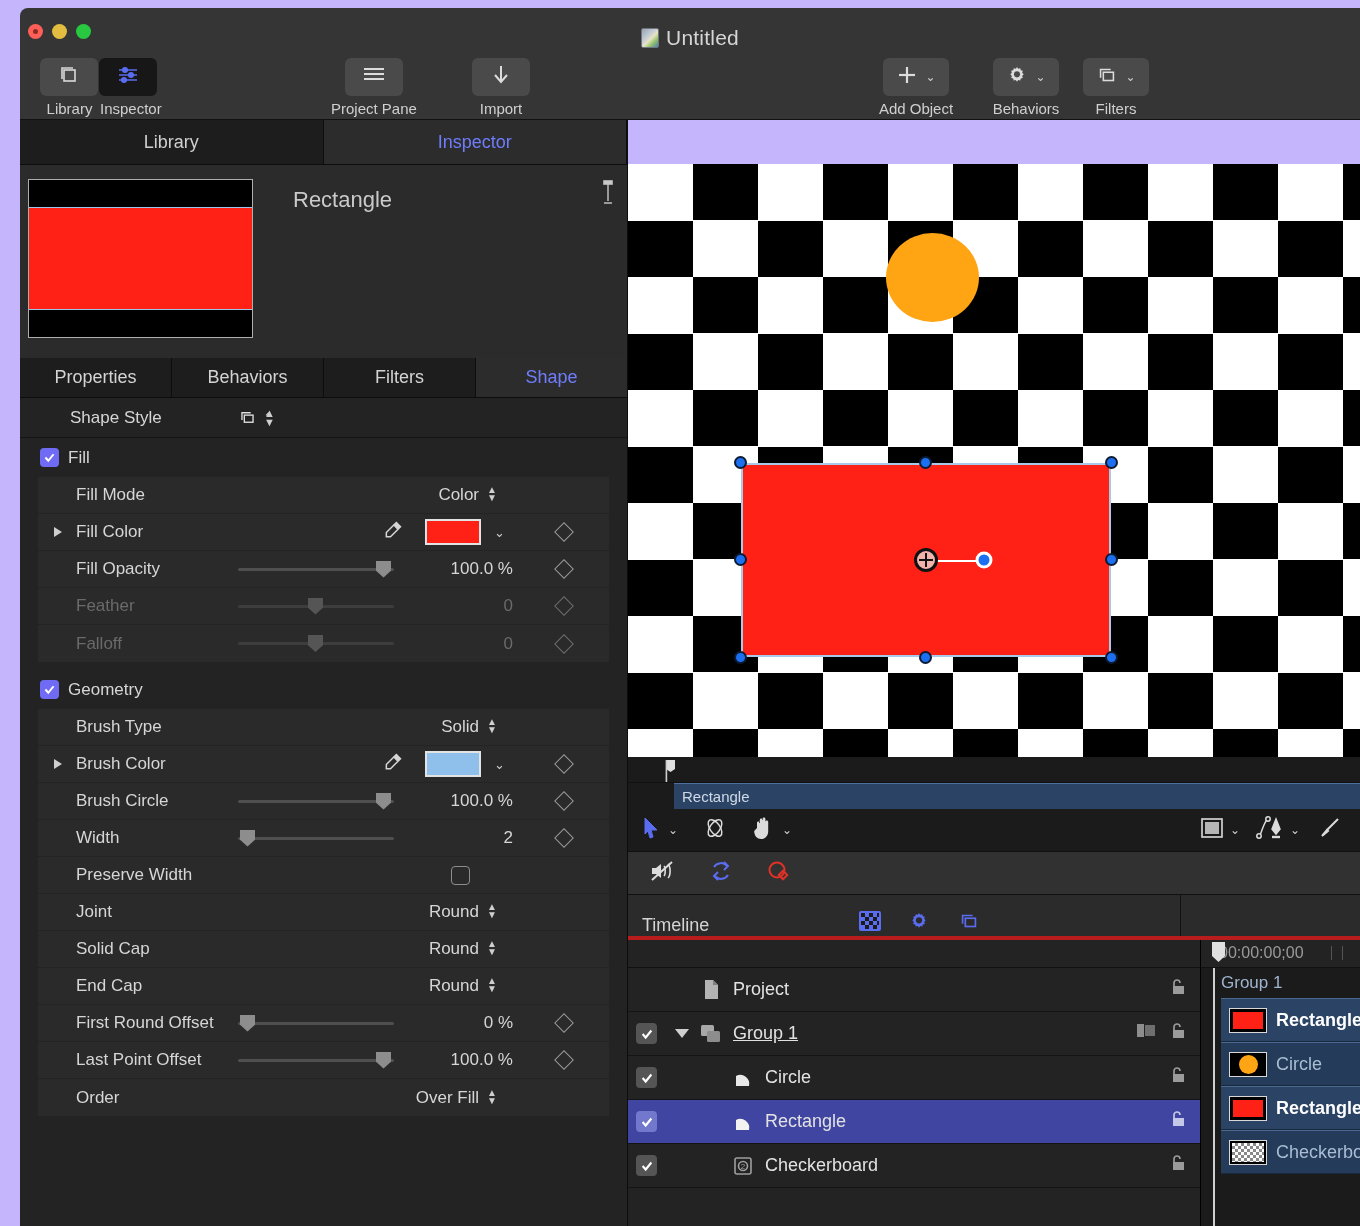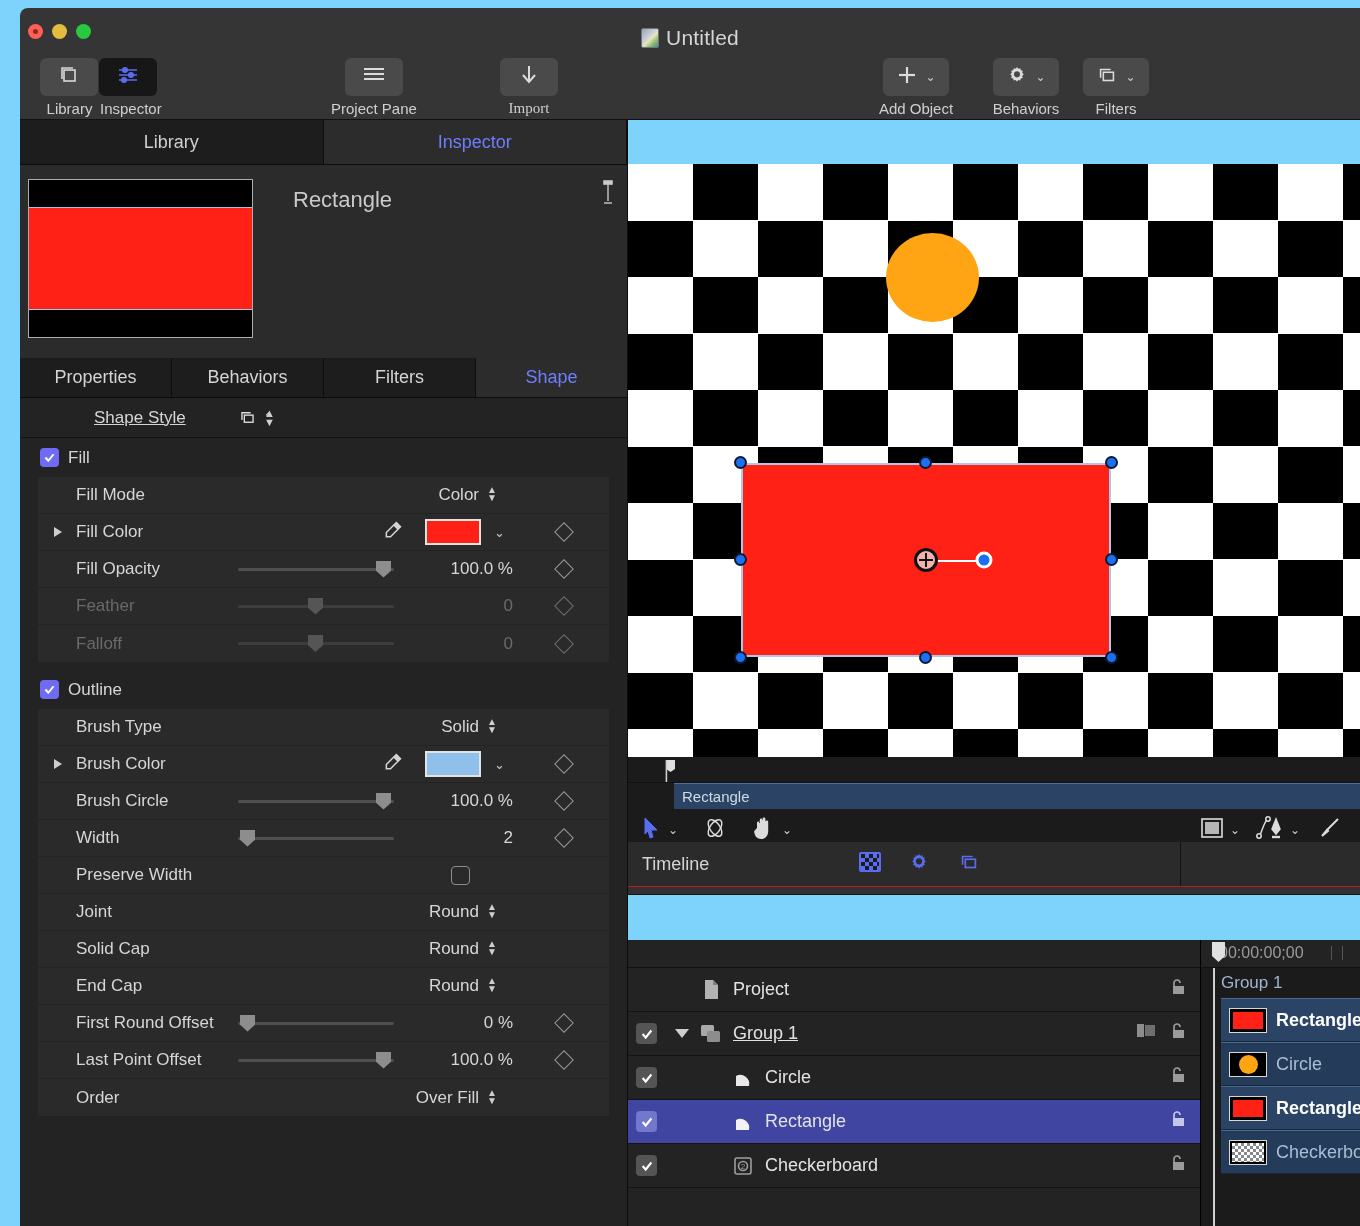--- a/index.html
+++ b/index.html
@@ -3,21 +3,21 @@
 <meta charset="utf-8">
 <style>
   * { box-sizing: border-box; margin: 0; padding: 0; }
   html, body {
     width: 1360px; height: 1226px;
     background: #1e1e1e;
     font-family: "Liberation Sans", sans-serif;
     overflow: hidden;
     color: #d8d8d8;
   }
-  #app { position: relative; width: 1360px; height: 1226px; background: #7dd3fc; padding-left: 30px; }
+  #app { position: relative; width: 1360px; height: 1226px; background: #c4b5fd; padding-left: 30px; }
 
   
   .toolbar {
     position: absolute; left: 20px; top: 8px; width: 1340px; height: 112px;
     background: #353535;
     border-top-left-radius: 8px;
     border-bottom: 1px solid #111;
   }
   .traffic { position: absolute; left: 8px; top: 16px; display: flex; gap: 9px; }
   .tl-dot { width: 15px; height: 15px; border-radius: 50%; }
@@ -191,23 +191,23 @@
     position: absolute; left: 628px; top: 852px; width: 732px; height: 43px;
     background: #313131; display: flex; align-items: center; padding: 0 22px;
     border-bottom: 1px solid #111;
   }
   .transport .left-ic { display: flex; align-items: center; gap: 32px; }
   .transport .right-ic { margin-left: auto; display: flex; align-items: center; gap: 26px; }
   .tc { font-size: 30px; color: #888; letter-spacing: 0px; font-family: "Liberation Sans", sans-serif; }
 
   
   .tl-header {
-    position: absolute; left: 628px; top: 842px; width: 732px; height: 45px;
-    background: #2b2b2b; display: flex; align-items: center;
-    border-bottom: 1px solid #b91c1c;
+    position: absolute; left: 628px; top: 895px; width: 732px; height: 45px;
+    background: #2b2b2b; display: flex; align-items: flex-end;
+    border-bottom: 4px solid #b91c1c;
   }
   .tl-header .title { margin-left: 14px; font-size: 18px; color: #d4d4d4; }
   .tl-header .icons { margin-left: 150px; display: flex; gap: 27px; align-items: center; }
   .tl-header .divider { position: absolute; left: 552px; top: 0; bottom: 0; width: 1px; background: #111; }
 
   
   .layers { position: absolute; left: 628px; top: 940px; width: 572px; bottom: 0; background: #232323; }
   .ruler-gap { height: 28px; background: #232323; border-bottom: 1px solid #111; }
   .lrow {
     position: relative; height: 44px; display: flex; align-items: center;
@@ -302,21 +302,21 @@
           <svg width="26" height="20" viewBox="0 0 26 20" stroke="#dcdcdc" stroke-width="2">
             <line x1="3" y1="4" x2="23" y2="4"></line>
               <line x1="3" y1="9" x2="23" y2="9"></line>
             <line x1="3" y1="14" x2="23" y2="14"></line>
           </svg>
         </span>
       </div>
       <span class="tb-label">Project Pane</span>
     </div>
 
-    <div class="tb-group" style="left:480px;font-family:Liberation Serif, serif;">
+    <div class="tb-group" style="left:452px;">
       <div class="tb-btn">
         <span>
           <svg width="20" height="24" viewBox="0 0 20 24" stroke="#dcdcdc" stroke-width="2" fill="none">
             <line x1="10" y1="3" x2="10" y2="18"></line>
               <polyline points="4,12 10,19 16,12"></polyline>
           </svg>
         </span>
       </div>
       <span class="tb-label">Import</span>
     </div>
@@ -400,21 +400,21 @@
         </div>
       <div class="sub-tab active" style="border-right:none;">
           <span>Shape</span>
         </div>
     </div>
 
 
     <div class="rows">
 
       <div class="row" style="height:40px;border-bottom:1px solid #141414;">
-        <span class="lbl" style="margin-left:52px;text-decoration:underline;">Shape Style</span>
+        <span class="lbl" style="margin-left:28px;">Shape Style</span>
         <span style="position:absolute;left:218px;display:flex;align-items:center;gap:6px;">
           <svg width="19" height="19" viewBox="0 0 24 24" fill="none" stroke="#e0e0e0" stroke-width="1.7">
             <rect x="8" y="9" width="11" height="9"></rect>
               <path d="M5 15V6h11"></path>
           </svg>
           <span style="font-size:13px;color:#cfcfcf;">⌃<br style="line-height:0"></span>
         </span>
         <span style="position:absolute;left:244px;font-size:11px;color:#cfcfcf;line-height:9px;">▲<br>▼</span>
       </div>
 
@@ -470,21 +470,21 @@
         <span class="val">0</span>
         <span class="kf dim"></span>
       </div>
 
       <div class="row group-head" style="margin-top:8px;">
         <span class="chk">
           <svg viewBox="0 0 16 16" fill="none" stroke="#fff" stroke-width="2.4">
               <polyline points="3,8 6.5,12 13,4"></polyline>
             </svg>
         </span>
-        <span>Outline</span>
+        <span>Geometry</span>
       </div>
 
       <div class="row indent">
         <span class="lbl">Brush Type</span>
         <span class="val" style="right:130px;">Solid</span>
         <span class="stepper" style="position:absolute;right:112px;font-size:10px;line-height:8px;">▲<br>▼</span>
       </div>
 
       <div class="row indent">
         <span class="disc" style="position:absolute;left:16px;"></span>

